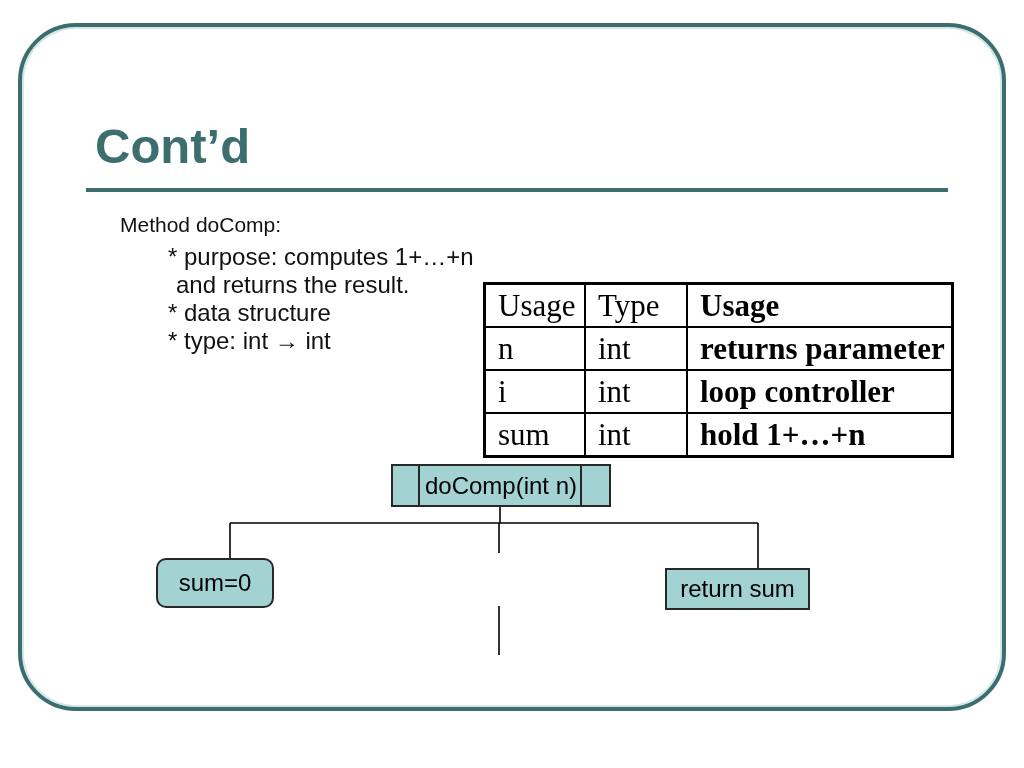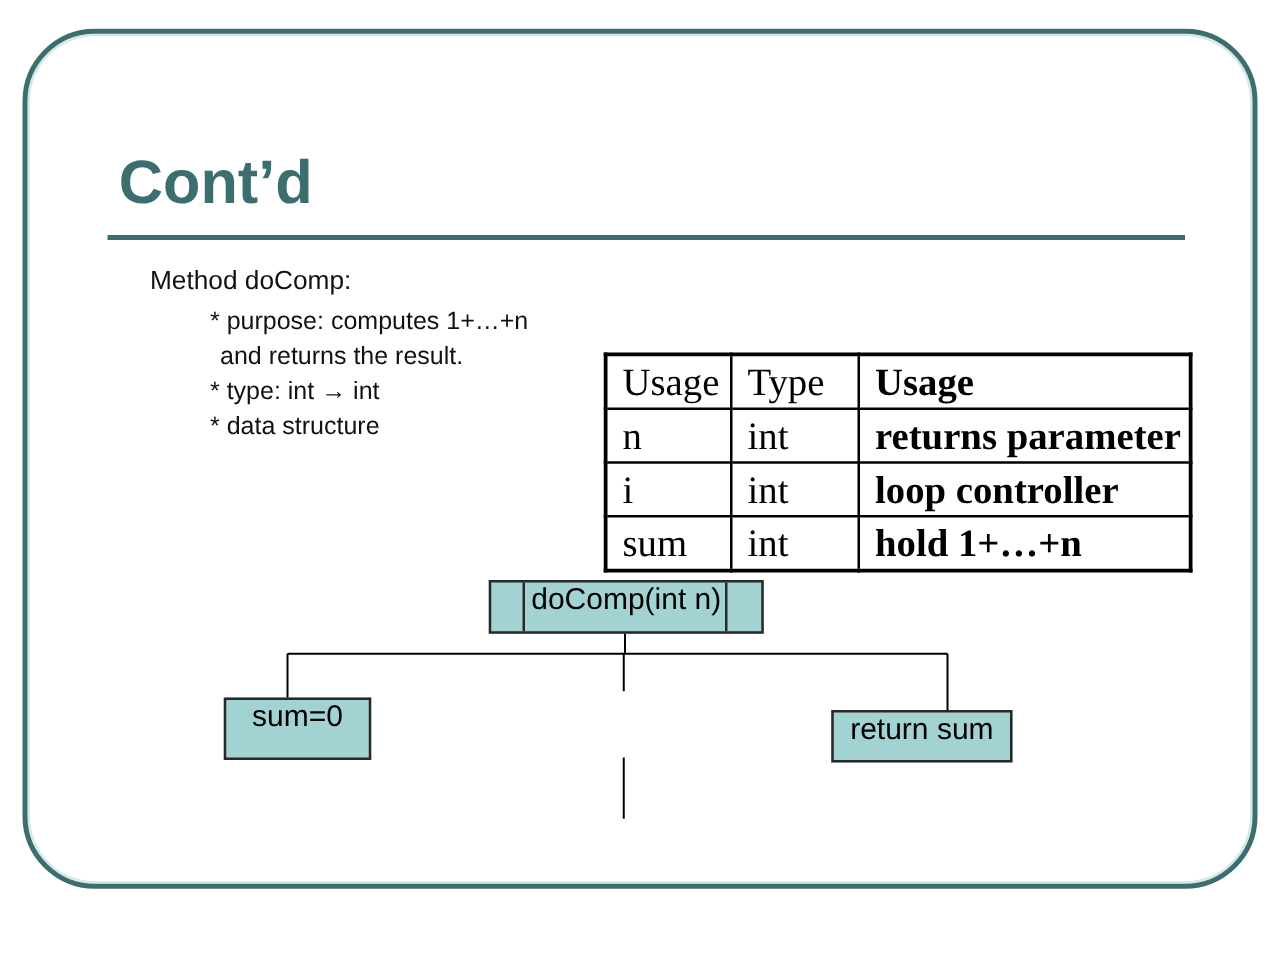--- a/index.html
+++ b/index.html
@@ -39,21 +39,21 @@
   .notes-heading {
     position: absolute;
     left: 120px; top: 213px;
     font-size: 21px;
     line-height: 1.15;
     color: #111;
   }
   .notes-lines {
     position: absolute;
     left: 168px; top: 243px;
-    font-size: 20px;
+    font-size: 24px;
     line-height: 28px;
     color: #111;
   }
   .notes-lines .cont { padding-left: 8px; }
 
   table.vars {
     position: absolute;
     left: 483px; top: 282px;
     border-collapse: collapse;
     background: #fff;
@@ -80,57 +80,58 @@
     z-index: 1;
     pointer-events: none;
   }
   .shape {
     position: absolute;
     z-index: 2;
     box-sizing: border-box;
     background: var(--shapeFill, #a3d2d2);
     border: 2px solid var(--shapeStroke, #282828);
     display: flex;
+    align-items: center;
     justify-content: center;
     font-size: 24px;
     color: #000;
     white-space: nowrap;
   }
   .shape.predefined { left: 391px; top: 464px; width: 220px; height: 43px; }
   .shape.predefined::before,
   .shape.predefined::after {
     content: "";
     position: absolute;
     top: 0; bottom: 0;
     width: 2px;
     background: var(--shapeStroke, #282828);
   }
   .shape.predefined::before { left: 25px; }
   .shape.predefined::after  { right: 27px; }
-  .shape.box-sum0   { left: 179px; top: 558px; width: 118px; height: 50px; }
+  .shape.box-sum0   { left: 156px; top: 558px; width: 118px; height: 50px; border-radius: 10px; }
   .shape.loop-ellipse { left: 408px; top: 551px; width: 182px; height: 57px; border-radius: 50%; }
   .shape.box-return { left: 665px; top: 568px; width: 145px; height: 42px; }
   .shape.box-body   { left: 408px; top: 653px; width: 180px; height: 49px; }
 </style>
 </head>
 <body>
 
 <div class="stage">
 
   <div class="frame"></div>
 
   <h1 class="title">Cont’d</h1>
   <div class="title-rule"></div>
 
   <div class="notes-heading">Method doComp:</div>
   <div class="notes-lines">
     <div>* purpose: computes 1+…+n</div>
     <div class="cont">and returns the result.</div>
+    <div>* data structure</div>
     <div>* type: int → int</div>
-    <div>* data structure</div>
   </div>
 
   <table class="vars">
     <tbody>
       <tr>
         <td class="col-name">Usage</td>
         <td class="col-type">Type</td>
         <td class="col-usage">Usage</td>
       </tr>
       <tr>

